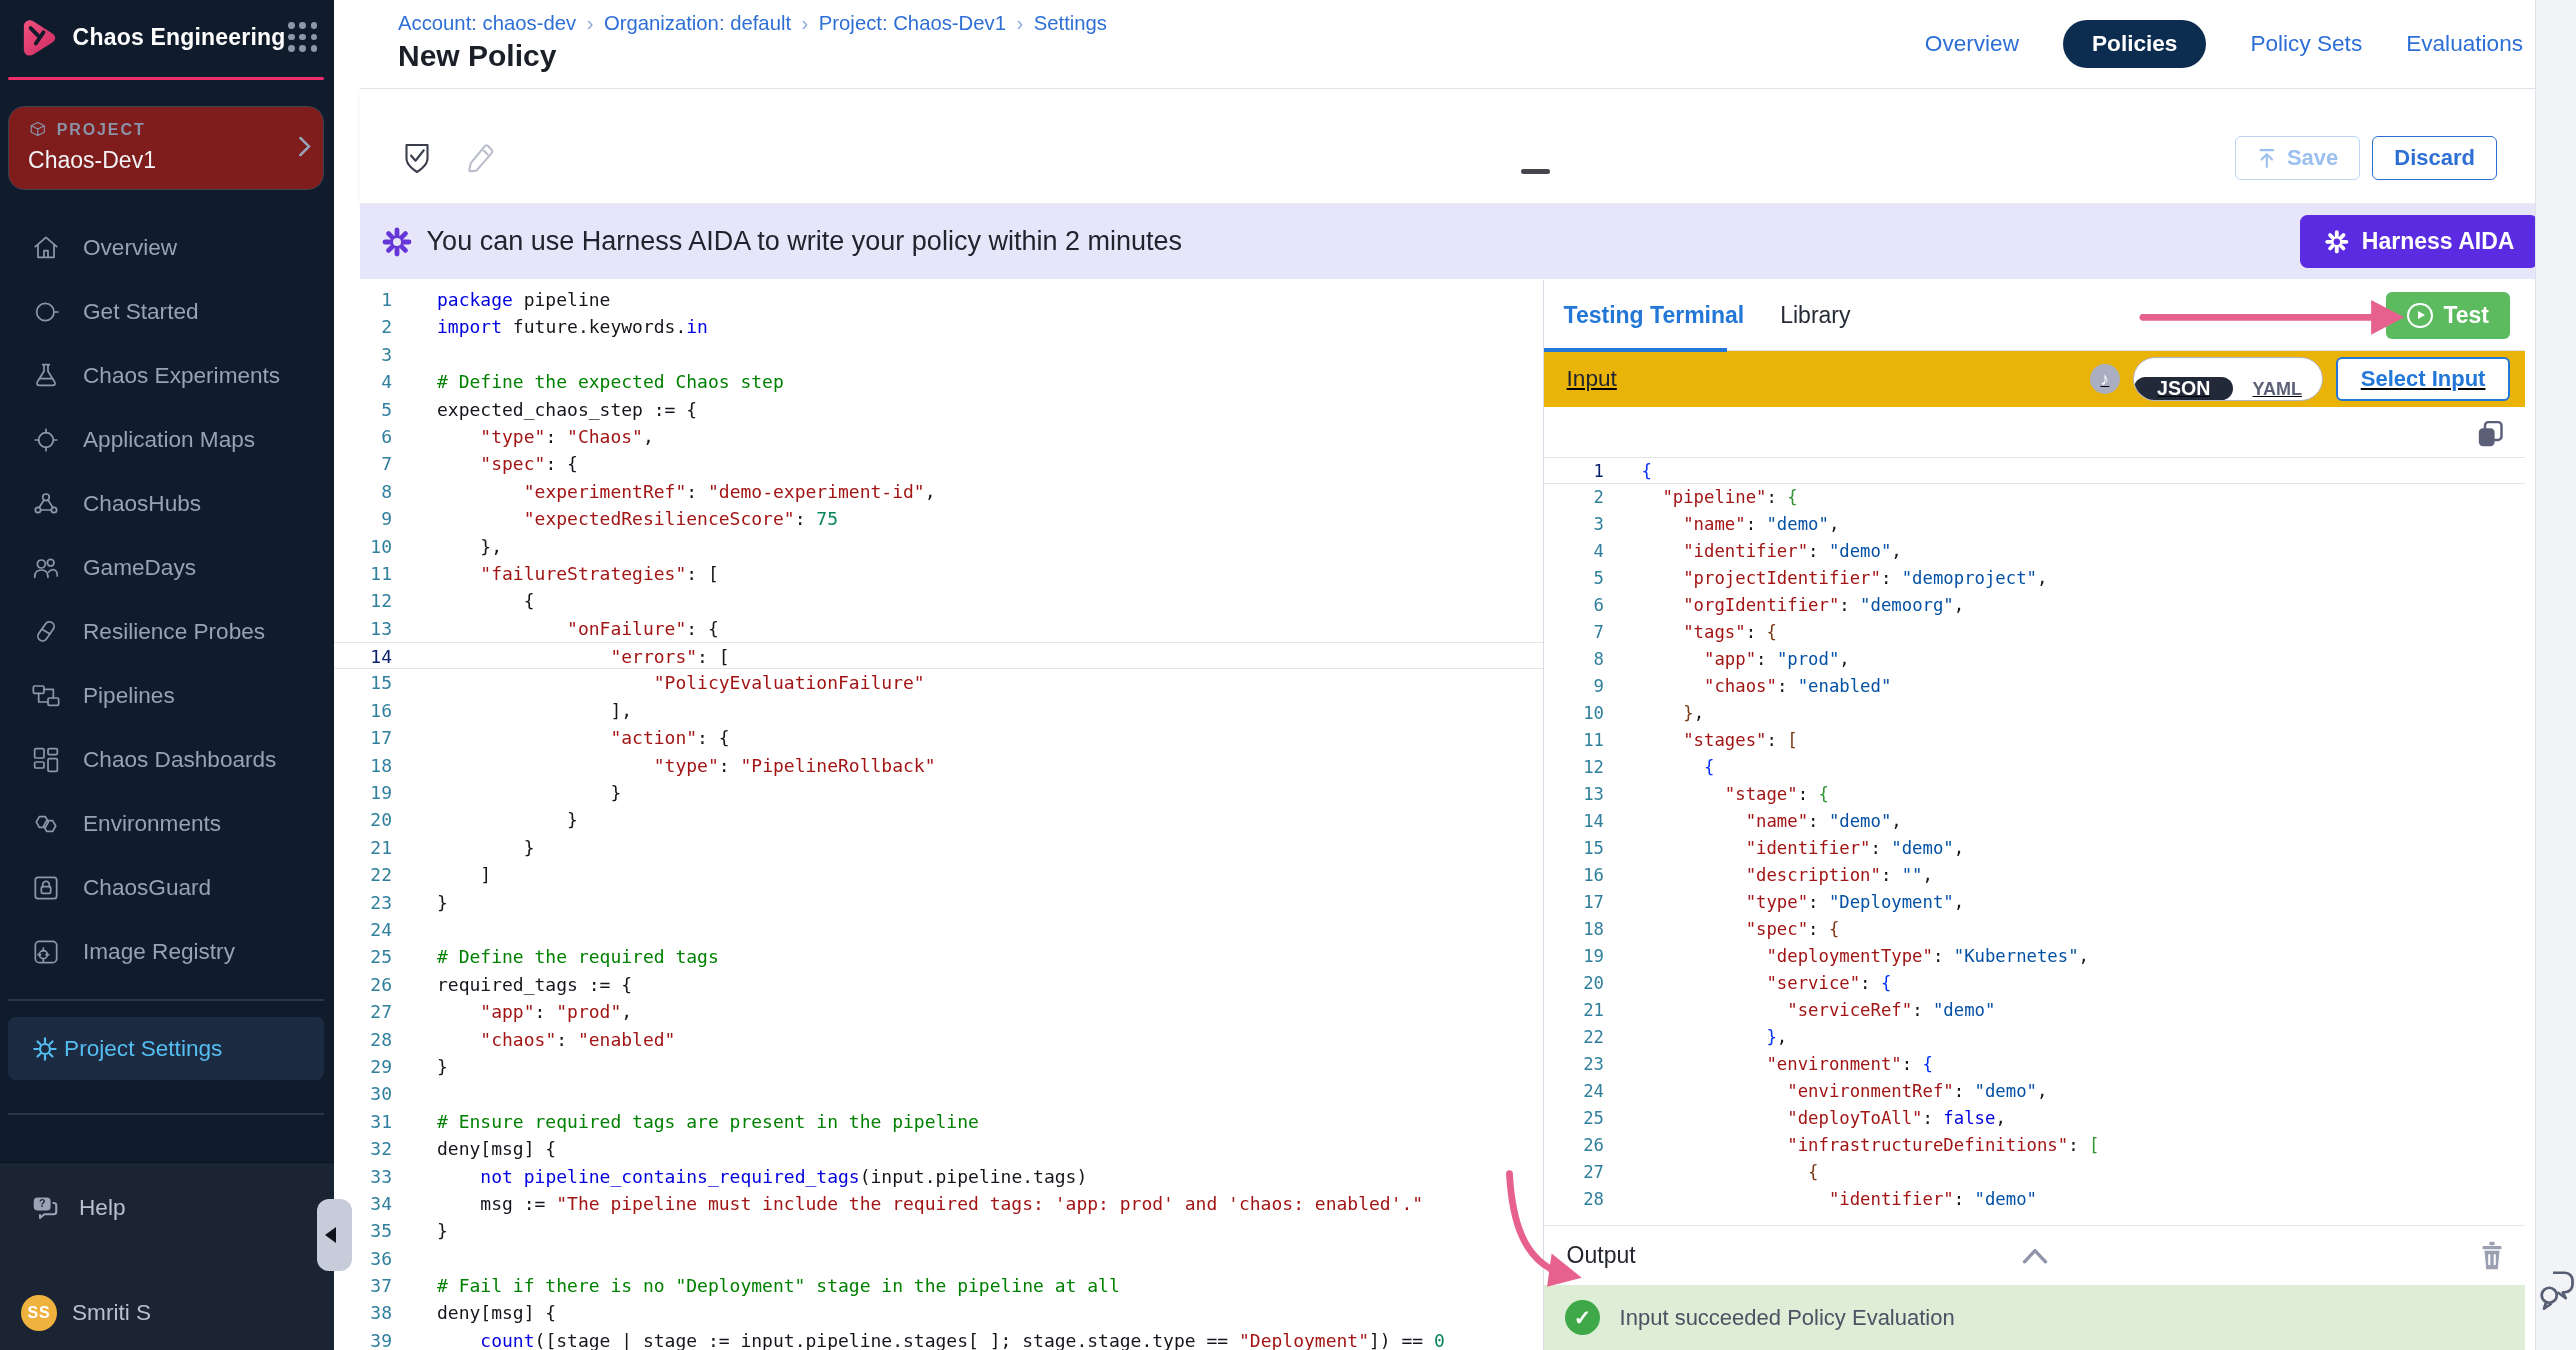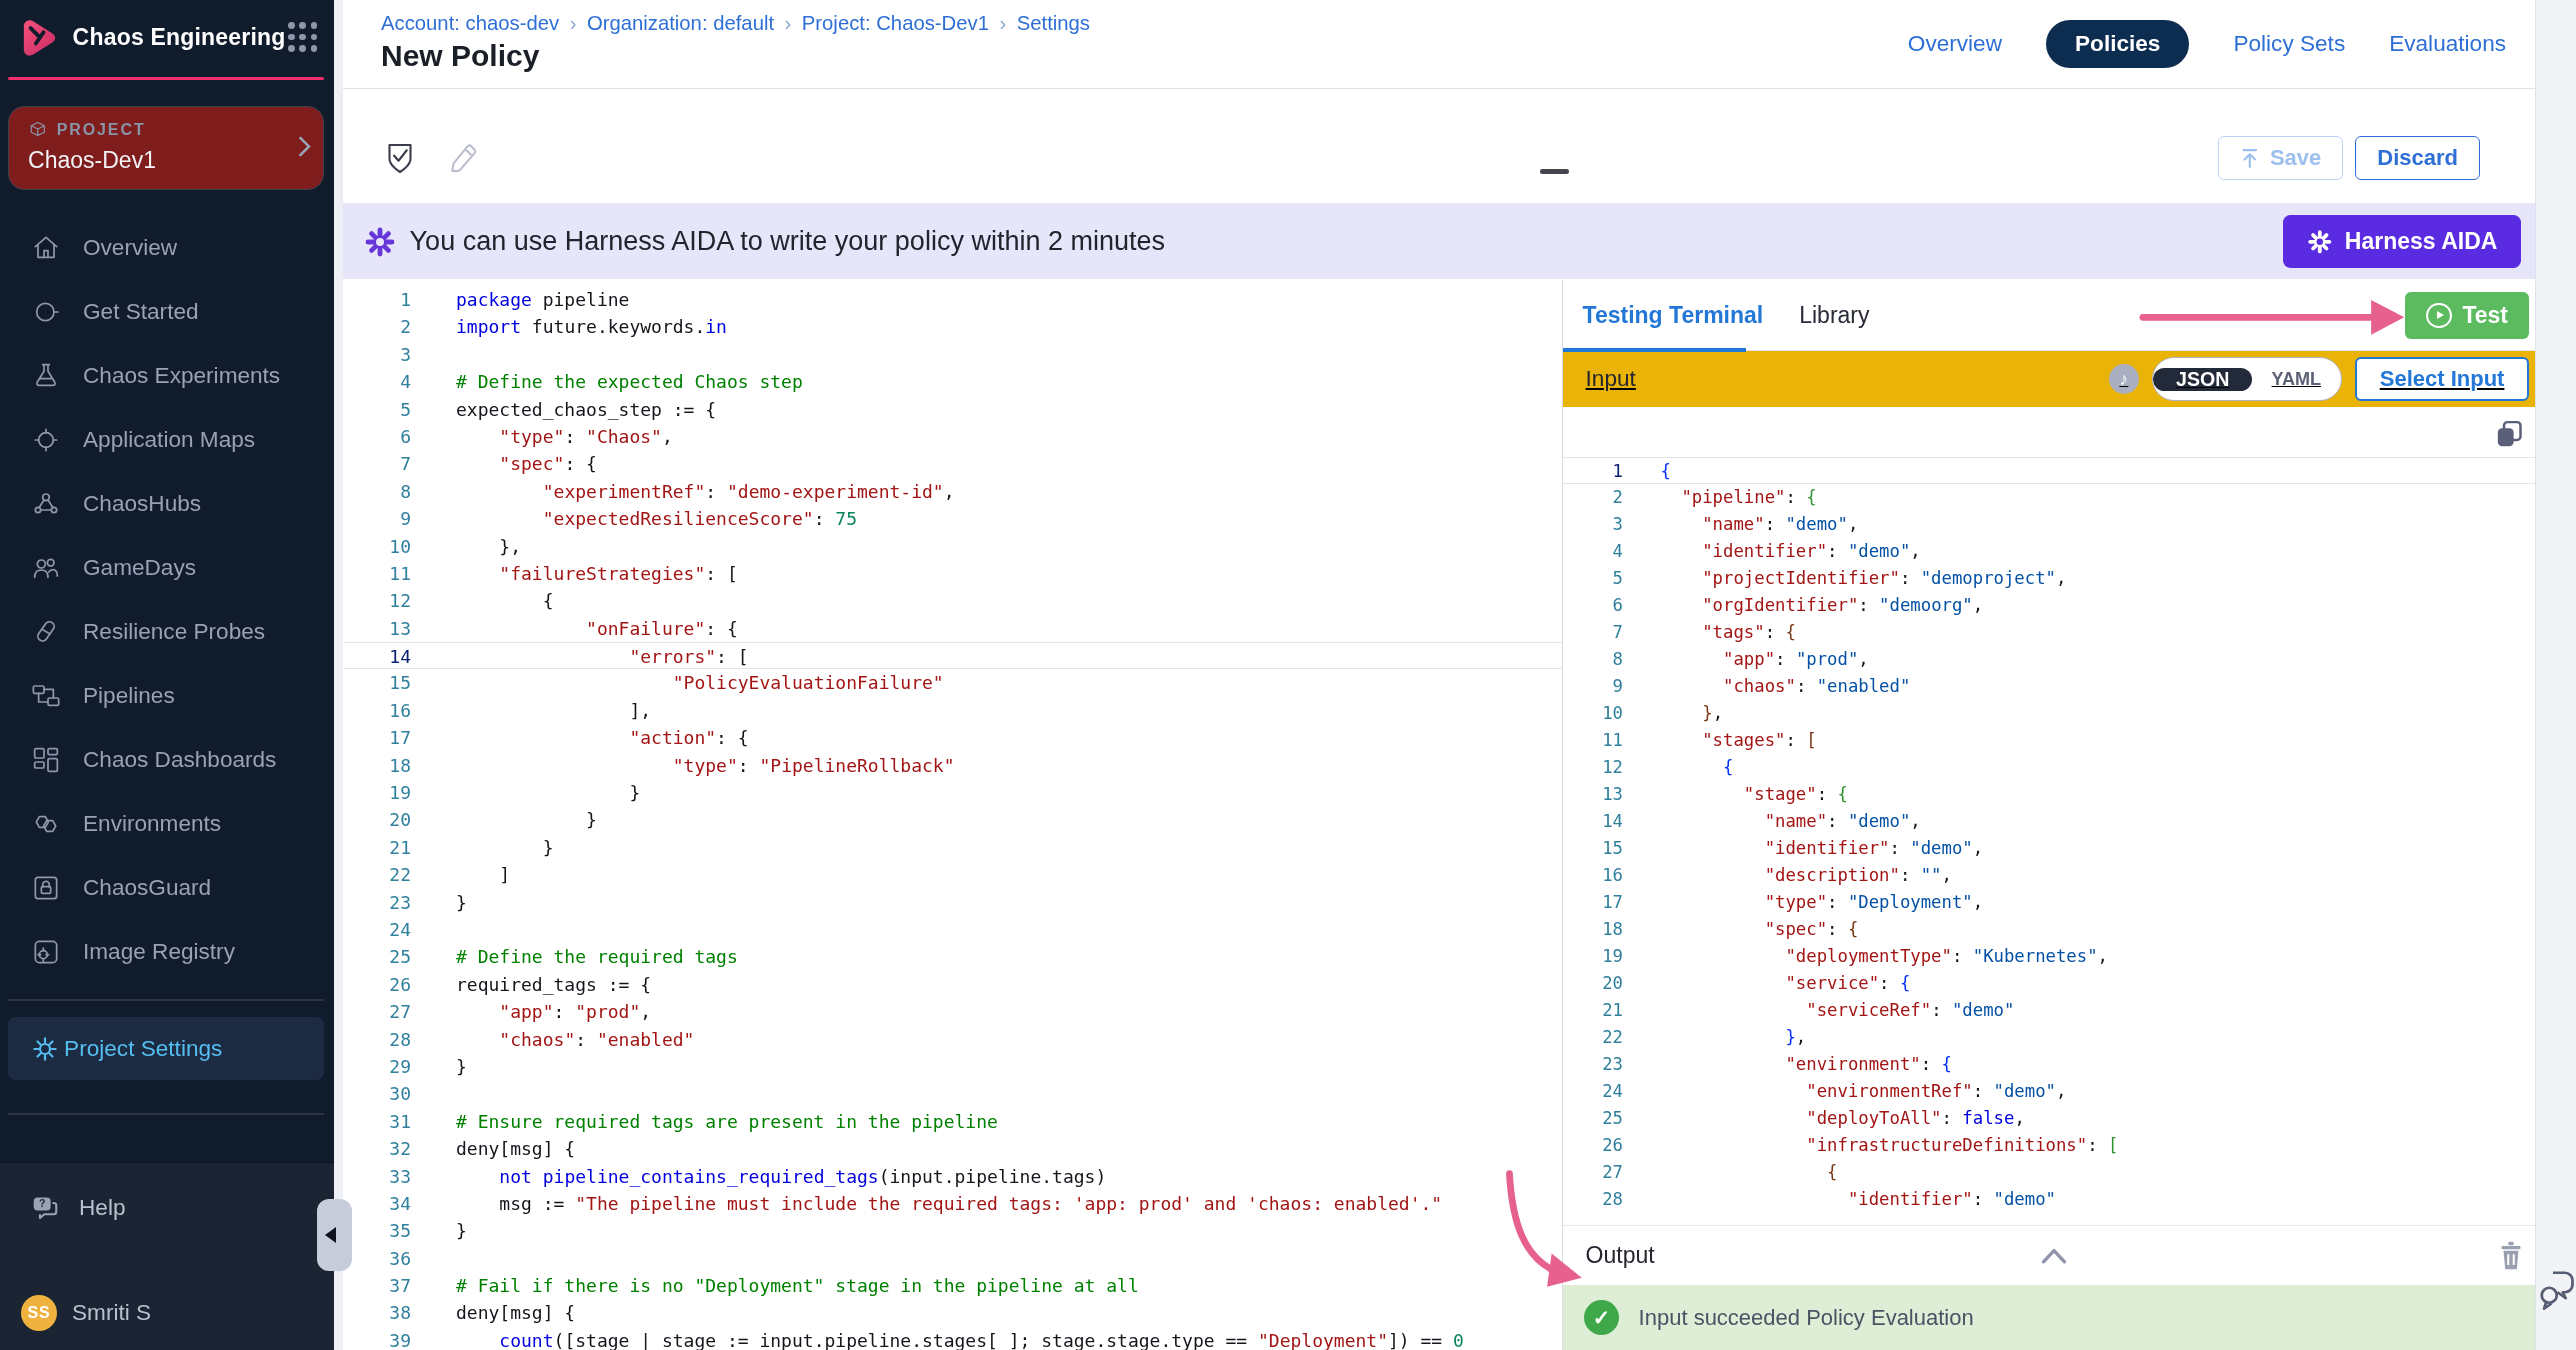--- a/index.html
+++ b/index.html
@@ -25,21 +25,21 @@
   .sb-div{height:1.5px;background:#2c3545;margin:15px 9.8px 0 7.5px;}
   .settings-item{margin:16.6px 10.5px 0 7.5px;background:#1d2b42;border-radius:7.5px;height:63px;display:flex;align-items:center;padding-left:22.6px;color:#54bef0;font-size:22.6px;cursor:pointer;gap:4px;}
   .sb-bottom{position:absolute;left:0;bottom:0;width:334px;height:188px;background:#1a2433;border-top:1.5px solid #0a1220;}
   .help-row{display:flex;align-items:center;gap:18px;padding:30px 0 0 29px;color:#b9c0cf;font-size:22.6px;cursor:pointer;}
   .user-row{position:absolute;left:21px;bottom:19.6px;display:flex;align-items:center;gap:15px;cursor:pointer;}
   .avatar{width:36px;height:36px;border-radius:50%;background:#f0b23e;color:#fff;font-size:16px;font-weight:bold;display:flex;align-items:center;justify-content:center;letter-spacing:0.8px;}
   .user-name{color:#b9c0cf;font-size:22.6px;}
   .collapse-handle{position:absolute;left:317px;top:1199px;width:35px;height:72px;background:#c7ccdb;border-radius:12px;z-index:40;display:flex;align-items:center;cursor:pointer;}
   .tri{margin-left:7.5px;width:0;height:0;border-top:8.3px solid transparent;border-bottom:8.3px solid transparent;border-right:11.3px solid #10131c;}
   
-  #main{position:absolute;left:343px;top:0;width:2201px;height:1351px;background:#ffffff;}
+  #main{position:absolute;left:324px;top:0;width:2201px;height:1351px;background:#ffffff;padding-left:36px;}
   .header{height:88px;border-bottom:1.5px solid #e2e4eb;position:relative;background:#fff;}
   .crumbs{position:absolute;left:38px;top:12px;font-size:20.3px;display:flex;align-items:center;}
   .crumb{color:#2e6fd6;text-decoration:none;cursor:pointer;}
   .sep{color:#8ba6d8;margin:0 10.5px;font-size:20.3px;}
   .page-title{position:absolute;left:38px;top:39px;font-size:30px;font-weight:bold;color:#1b1f27;}
   .tabs{position:absolute;right:38px;top:0;height:100%;display:flex;align-items:center;gap:44px;}
   .tab{color:#2e6fd6;font-size:22.6px;cursor:pointer;}
   .tab.active{background:#0c2c50;color:#fff;padding:11.3px 29px;border-radius:27px;font-weight:bold;}
   .toolbar{height:114px;border-bottom:1.5px solid #e8eaf0;position:relative;box-shadow:0 2.3px 6px rgba(30,40,70,.05);}
   .tb-icons{position:absolute;left:39px;top:50px;display:flex;gap:27px;}
@@ -73,21 +73,21 @@
   .rp-tab.active{color:#2277d7;font-weight:bold;}
   .rp-tab.inactive{color:#262b35;}
   .rp-underline{position:absolute;left:0;bottom:-1.5px;width:183px;height:3.8px;background:#2277d7;}
   .btn-test{position:absolute;right:15px;top:12px;height:47px;background:#5cba5f;border:none;border-radius:6px;color:#fff;font-weight:bold;font-size:23px;display:flex;align-items:center;gap:10.5px;padding:0 21px;cursor:pointer;font-family:"Liberation Sans",sans-serif;}
   .play{width:25.6px;height:25.6px;border:2.3px solid #fff;border-radius:50%;position:relative;box-sizing:border-box;}
   .play::after{content:"";position:absolute;left:8.3px;top:6px;border-top:4.5px solid transparent;border-bottom:4.5px solid transparent;border-left:7.5px solid #fff;}
   .rp-input-bar{height:56px;flex:none;background:#eab308;display:flex;align-items:center;padding:0 15px 0 22.6px;text-decoration:underline;}
   .inp-label{font-size:22.6px;color:#22262e;}
   .rp-controls{margin-left:auto;display:flex;align-items:center;gap:13.6px;}
   .fmt-icon{width:30px;height:30px;border-radius:50%;background:#a9aec0;color:#fff;display:flex;align-items:center;justify-content:center;font-size:18px;cursor:pointer;}
-  .toggle{display:flex;border:1.5px solid #b0b4c5;border-radius:24px;background:#fff;height:44px;align-items:center;overflow:hidden;cursor:pointer;box-sizing:border-box;}
+  .toggle{display:flex;border:1.5px solid #b0b4c5;border-radius:24px;background:#fff;height:44px;align-items:flex-end;overflow:hidden;cursor:pointer;box-sizing:border-box;}
   .tg-json{background:#222938;color:#fff;border-radius:22px;padding:0 22.6px;display:flex;align-items:center;font-weight:bold;font-size:19.6px;}
   .tg-yaml{color:#5c6176;padding:0 19.6px;display:flex;align-items:center;font-weight:bold;font-size:18px;}
   .btn-select{height:44px;border:2.3px solid #2277d7;color:#2277d7;border-radius:6px;font-size:22px;font-weight:bold;display:flex;align-items:center;padding:0 22.6px;background:#fff;cursor:pointer;font-family:"Liberation Sans",sans-serif;}
   .rp-code{position:relative;height:818px;flex:none;overflow:hidden;}
   #code-right{padding-top:50px;}
   .copy{position:absolute;right:16.6px;top:10.5px;cursor:pointer;z-index:5;}
   .rp-output-bar{height:59px;flex:none;border-top:1.5px solid #e6e8ee;display:flex;align-items:center;padding:0 18px 0 22.6px;position:relative;}
   .out-label{font-size:23px;color:#23262e;}
   .chev-up{position:absolute;left:50%;top:19.6px;transform:translateX(-50%);cursor:pointer;}
   .trash{margin-left:auto;cursor:pointer;}

